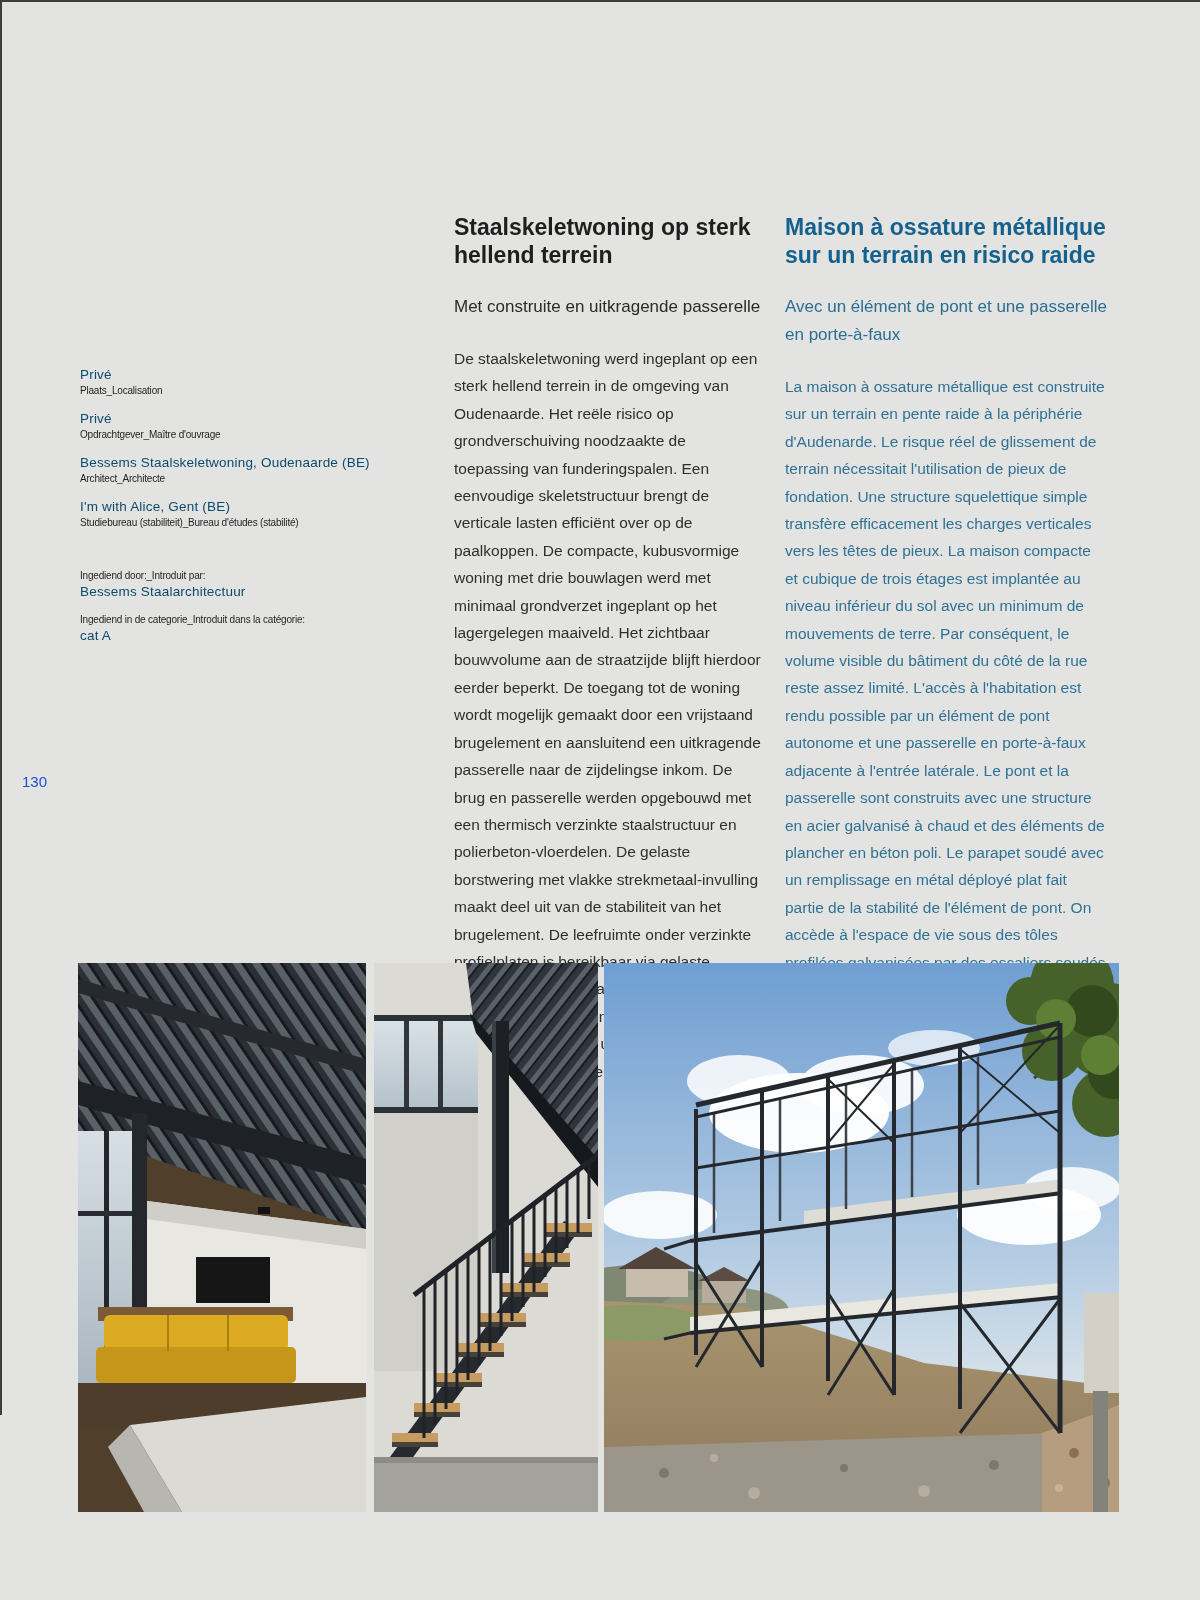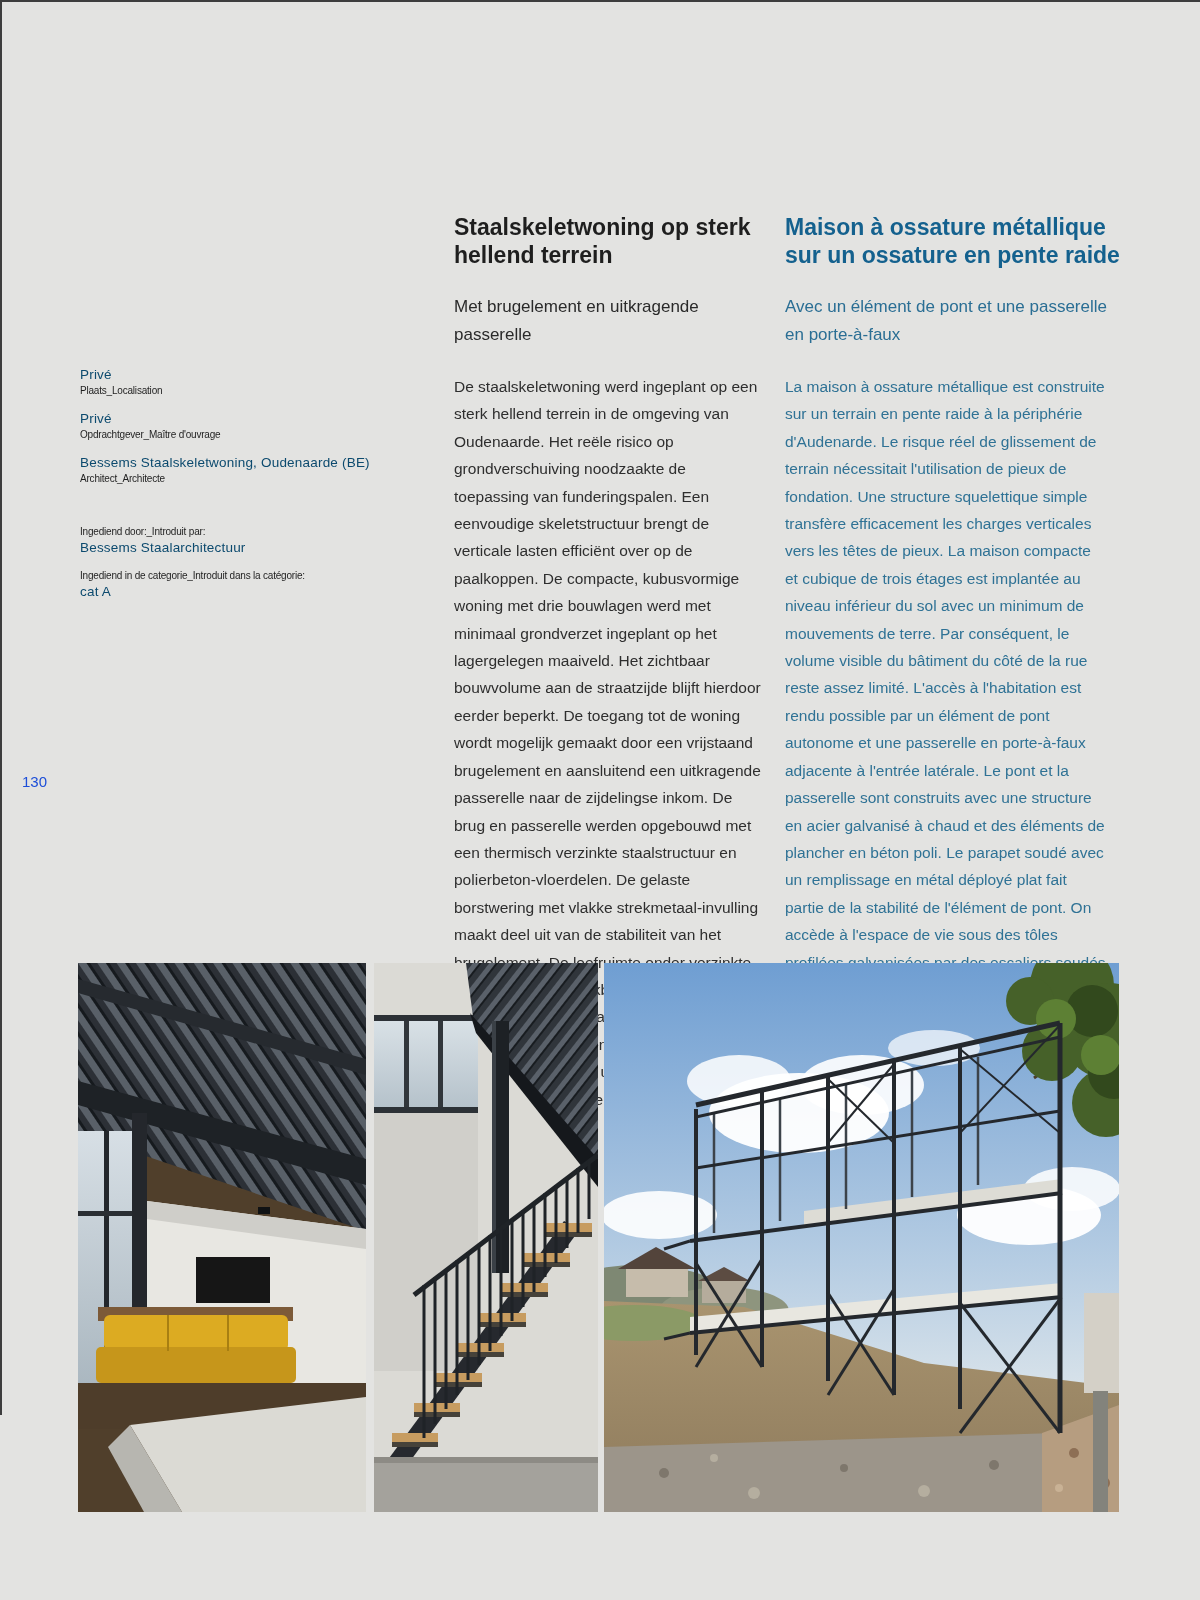--- a/index.html
+++ b/index.html
@@ -62,39 +62,43 @@
       <div class="meta-label">Plaats_Localisation</div>
     </div>
     <div class="meta-entry">
       <div class="meta-value">Privé</div>
       <div class="meta-label">Opdrachtgever_Maître d'ouvrage</div>
     </div>
     <div class="meta-entry">
       <div class="meta-value">Bessems Staalskeletwoning, Oudenaarde (BE)</div>
       <div class="meta-label">Architect_Architecte</div>
     </div>
+    <div class="meta-entry">
+      <div class="meta-value">I'm with Alice, Gent (BE)</div>
+      <div class="meta-label">Studiebureau (stabiliteit)_Bureau d'études (stabilité)</div>
+    </div>
     <div class="meta-gap"></div>
     <div class="meta-entry">
       <div class="meta-label">Ingediend door:_Introduit par:</div>
       <div class="meta-value">Bessems Staalarchitectuur</div>
     </div>
     <div class="meta-entry">
       <div class="meta-label">Ingediend in de categorie_Introduit dans la catégorie:</div>
       <div class="meta-value">cat A</div>
     </div>
   </div>
 
   <div class="text-col col-nl">
     <div class="col-title">Staalskeletwoning op sterk hellend terrein</div>
-    <div class="col-sub">Met brugelement en uitkragende passerelle</div>
+    <div class="col-sub">Met construite en uitkragende passerelle</div>
     <div class="col-body">De staalskeletwoning werd ingeplant op een sterk hellend terrein in de omgeving van Oudenaarde. Het reële risico op grondverschuiving noodzaakte de toepassing van funderingspalen. Een eenvoudige skeletstructuur brengt de verticale lasten efficiënt over op de paalkoppen. De compacte, kubusvormige woning met drie bouwlagen werd met minimaal grondverzet ingeplant op het lagergelegen maaiveld. Het zichtbaar bouwvolume aan de straatzijde blijft hierdoor eerder beperkt. De toegang tot de woning wordt mogelijk gemaakt door een vrijstaand brugelement en aansluitend een uitkragende passerelle naar de zijdelingse inkom. De brug en passerelle werden opgebouwd met een thermisch verzinkte staalstructuur en polierbeton-vloerdelen. De gelaste borstwering met vlakke strekmetaal-invulling maakt deel uit van de stabiliteit van het brugelement. De leefruimte onder verzinkte profielplaten is bereikbaar via gelaste trapconstructies in plat staal, afgewerkt met massief houten treden. De tuin werd voorbij het hellend maaiveld uitgebreid door een zwevende constructie met verzinkte persroosters.</div>
   </div>
 
   <div class="text-col col-fr">
-    <div class="col-title">Maison à ossature métallique sur un ossature en pente raide</div>
+    <div class="col-title">Maison à ossature métallique sur un terrain en risico raide</div>
     <div class="col-sub">Avec un élément de pont et une passerelle en porte-à-faux</div>
     <div class="col-body">La maison à ossature métallique est construite sur un terrain en pente raide à la périphérie d'Audenarde. Le risque réel de glissement de terrain nécessitait l'utilisation de pieux de fondation. Une structure squelettique simple transfère efficacement les charges verticales vers les têtes de pieux. La maison compacte et cubique de trois étages est implantée au niveau inférieur du sol avec un minimum de mouvements de terre. Par conséquent, le volume visible du bâtiment du côté de la rue reste assez limité. L'accès à l'habitation est rendu possible par un élément de pont autonome et une passerelle en porte-à-faux adjacente à l'entrée latérale. Le pont et la passerelle sont construits avec une structure en acier galvanisé à chaud et des éléments de plancher en béton poli. Le parapet soudé avec un remplissage en métal déployé plat fait partie de la stabilité de l'élément de pont. On accède à l'espace de vie sous des tôles profilées galvanisées par des escaliers soudés en acier plat, avec des marches en bois massif. Le jardin est prolongé au-delà du niveau du sol en pente par une structure flottante avec des caillebotis pressés galvanisés.</div>
   </div>
 
   <div class="photo photo-1" aria-label="interior living room with steel structure and yellow sofa">
     <svg viewBox="0 0 288 549" preserveAspectRatio="none">
       <defs>
         <pattern id="corrA" width="16" height="16" patternUnits="userSpaceOnUse" patternTransform="rotate(-34)">
           <rect width="16" height="16" fill="#2c3036"></rect>
           <rect width="7" height="16" fill="#596068"></rect>

